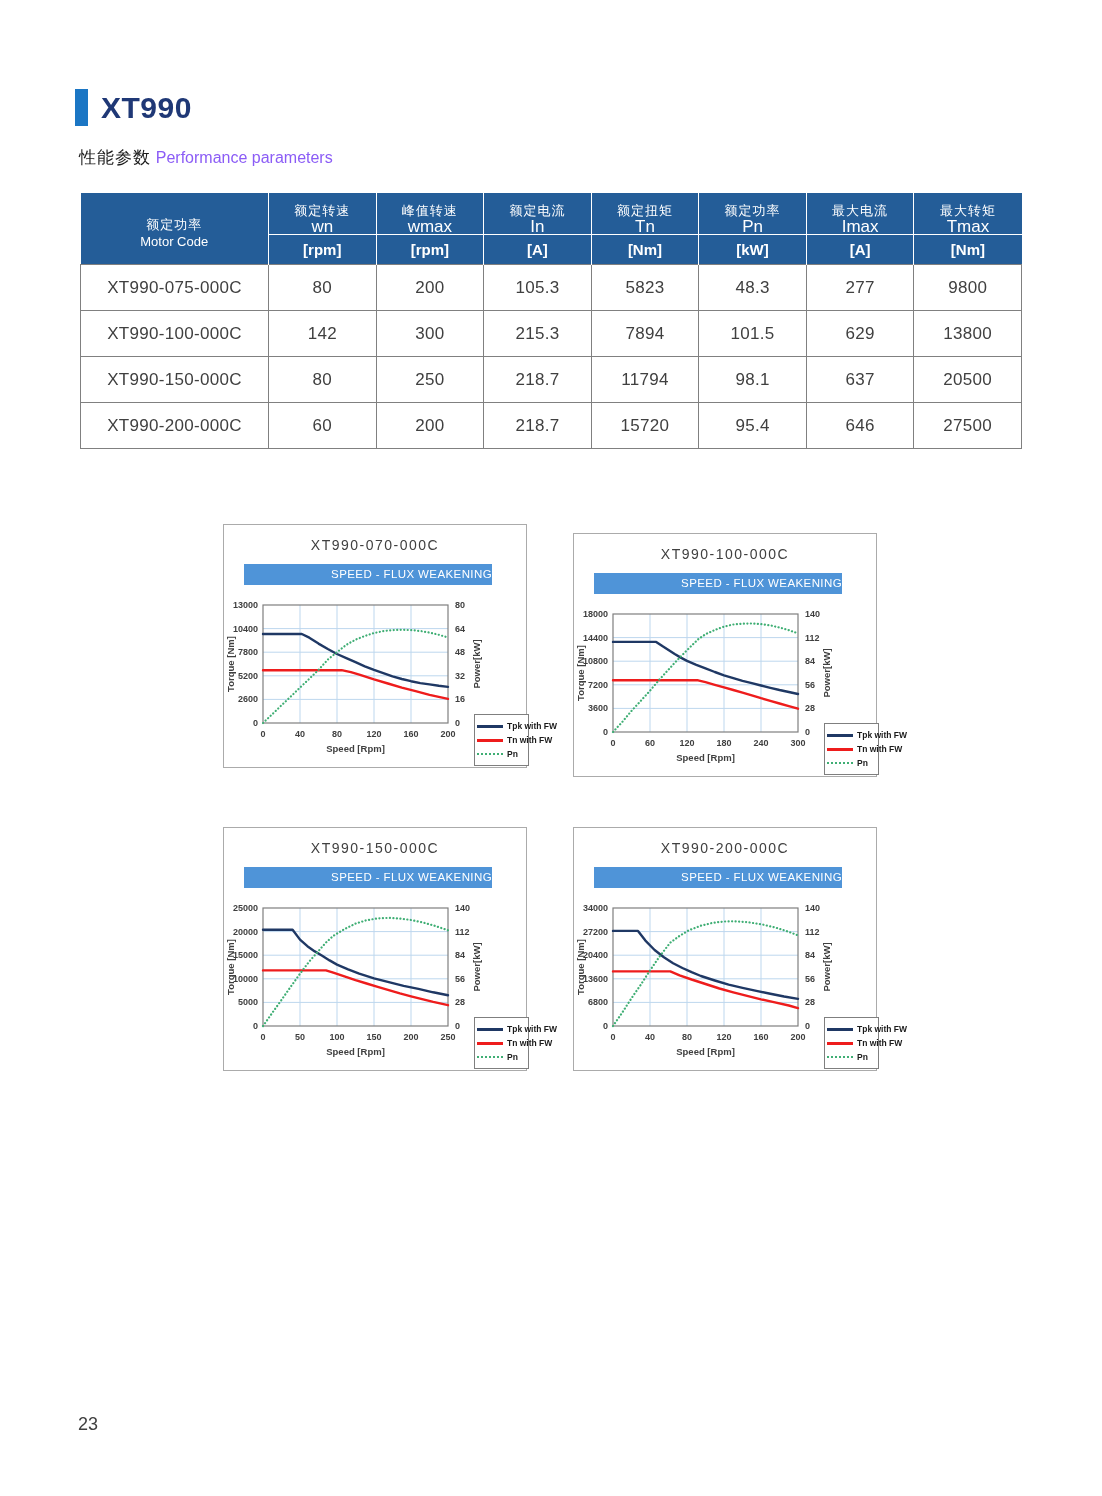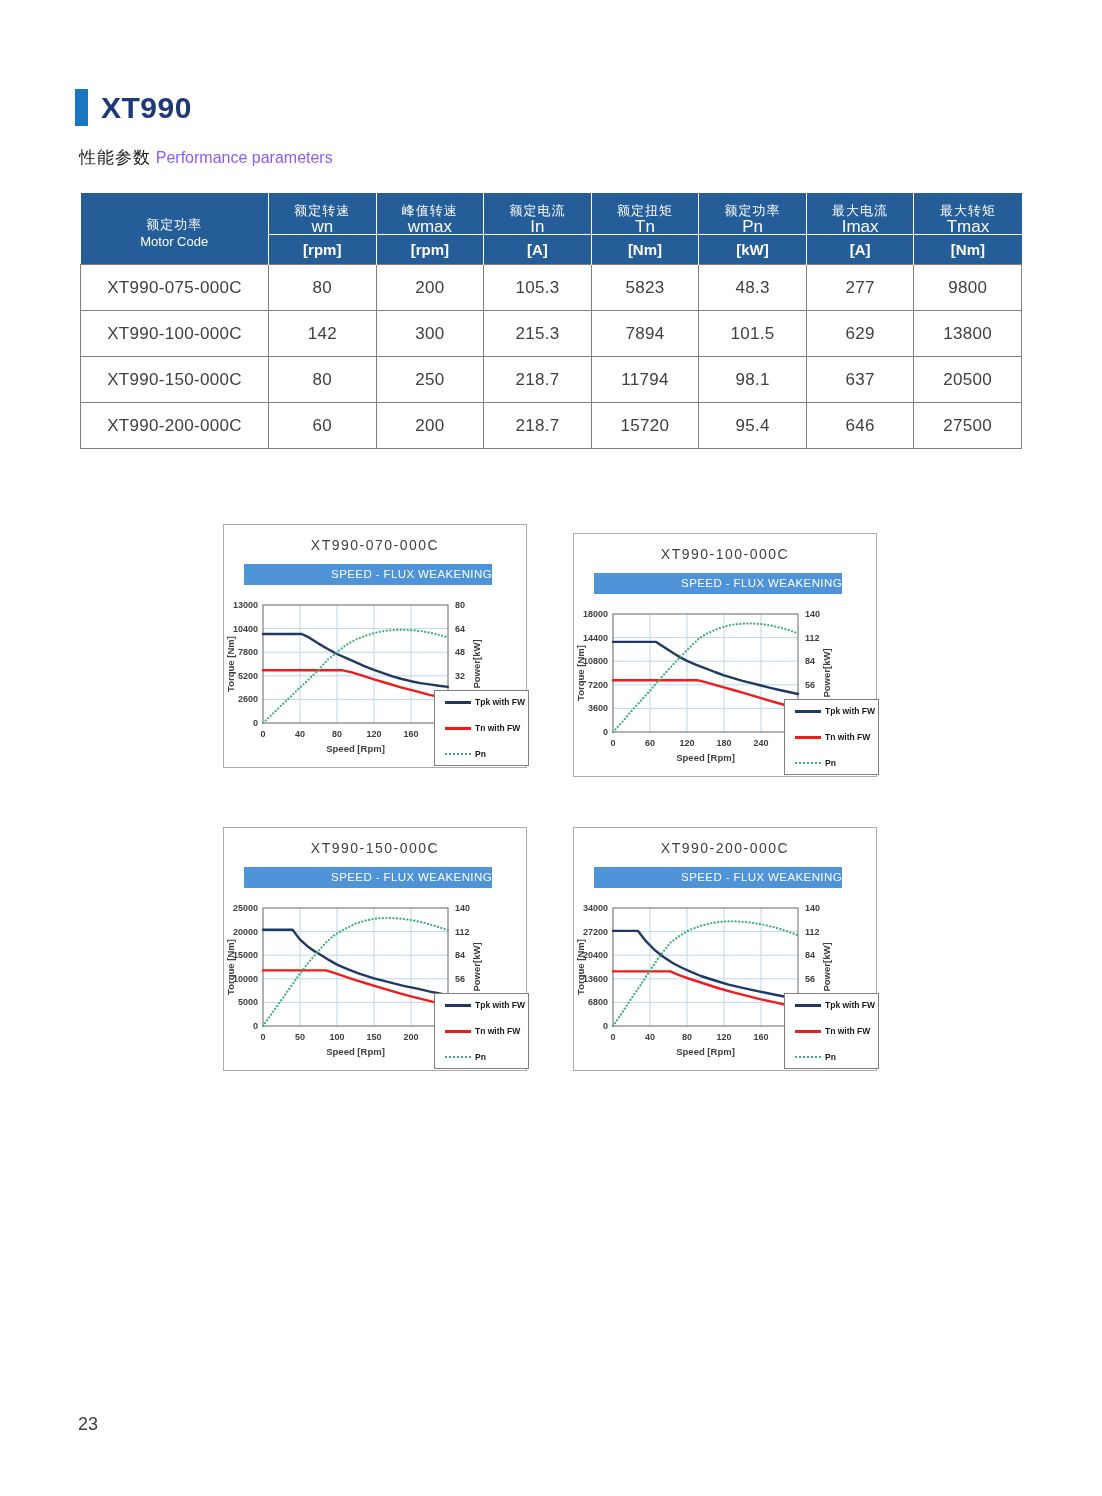--- a/index.html
+++ b/index.html
@@ -36,22 +36,22 @@
   #chart-box-2 { left:223px; top:827px; }
   #chart-box-3 { left:573px; top:827px; }
   .chart-title { position:absolute; top:12px; left:0; right:0; text-align:center; font-size:14px; color:#404040; letter-spacing:1.5px; }
   .chart-banner {
     position:absolute; top:39px; left:20px; width:248px; height:21px; background:#4f94d8;
     color:#ffffff; font-weight:normal; font-size:11.5px; text-align:right; line-height:21px; letter-spacing:0.4px;
   }
   .chart-plot { position:absolute; left:0; top:66px; width:304px; height:172px; }
   .chart-plot svg { display:block; }
   .chart-legend {
-    position:absolute; right:-3px; bottom:1px; width:95px; background:#ffffff;
-    border:1px solid #7f7f7f; padding:6px 4px 6px 10px; display:flex; flex-direction:column; gap:16px; z-index:5;
+    position:absolute; right:-3px; bottom:1px; width:55px; background:#ffffff;
+    border:1px solid #7f7f7f; padding:6px 4px 6px 2px; display:flex; flex-direction:column; gap:4px; z-index:5;
   }
   .legend-item { display:flex; align-items:center; gap:4px; }
   .legend-swatch { width:26px; flex:0 0 26px; height:0; }
   .legend-swatch.solid { border-top:3px solid #000; }
   .legend-swatch.dotted { border-top:2px dotted #000; }
   .legend-label { font-size:8.5px; font-weight:bold; color:#1a1a1a; white-space:nowrap; }
   
   .page-number { position:absolute; left:78px; top:1414px; font-size:18px; color:#404040; }
 </style>
 </head>

